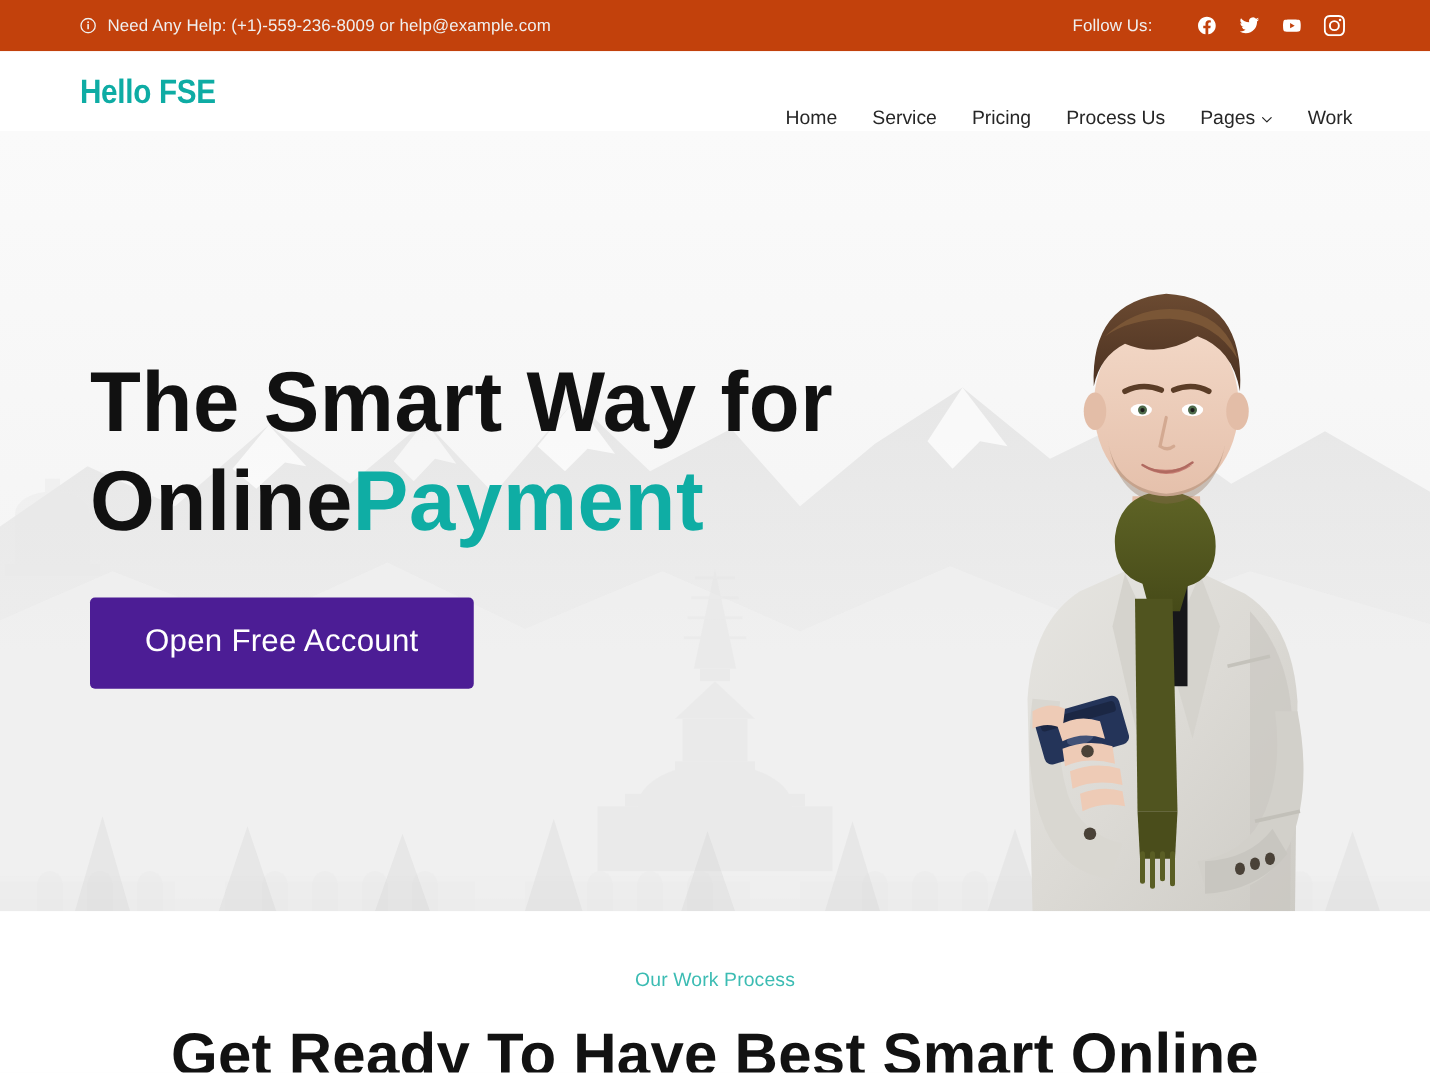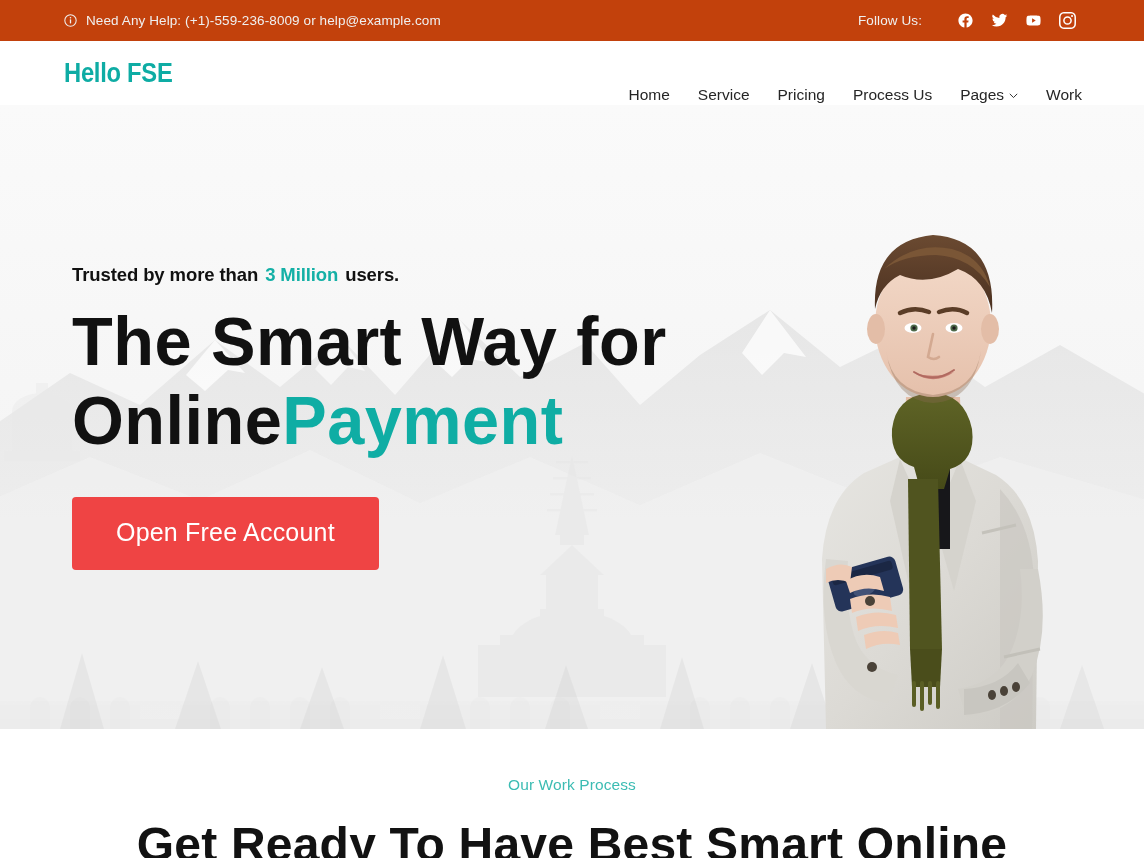--- a/index.html
+++ b/index.html
@@ -122,21 +122,21 @@
     letter-spacing: 0.5px;
     transform: scaleX(0.98);
     transform-origin: left center;
     white-space: nowrap;
   }
   .headline .accent { color: #0fada4; }
 
   .cta {
     margin-top: 37px;
     align-self: flex-start;
-    background: #ef4444;
+    background: #4c1d95;
     color: #ffffff;
     border: none;
     border-radius: 4px;
     font-size: 25px;
     font-family: "Liberation Sans", sans-serif;
     padding: 21px 44px 23px;
     cursor: pointer;
     letter-spacing: 0.2px;
   }
 
@@ -442,23 +442,20 @@
 
       <circle cx="156" cy="472" r="5" fill="#4a4238"></circle>
       <circle cx="158" cy="538" r="5" fill="#4a4238"></circle>
 
       <path d="M268 404 l34 -8" stroke="#c4c2bb" stroke-width="3" fill="none"></path>
       <path d="M290 528 l36 -8" stroke="#c2c0b9" stroke-width="3" fill="none"></path>
     </svg>
   </div>
 
   <div class="hero-inner">
-    <div class="eyebrow">
-      <span>Trusted by more than</span><span class="sp"></span><span class="accent">3 Million</span><span class="sp"></span><span>users.</span>
-    </div>
 
     <h1 class="headline">
       <div>The Smart Way for</div>
       <div><span>Online</span><span class="accent">Payment</span></div>
     </h1>
 
     <button class="cta">Open Free Account</button>
   </div>
 </section>
 

